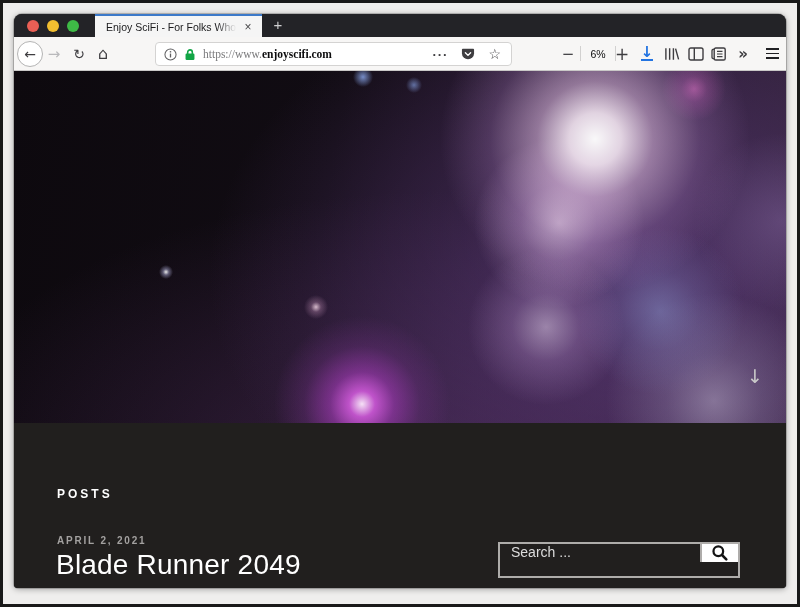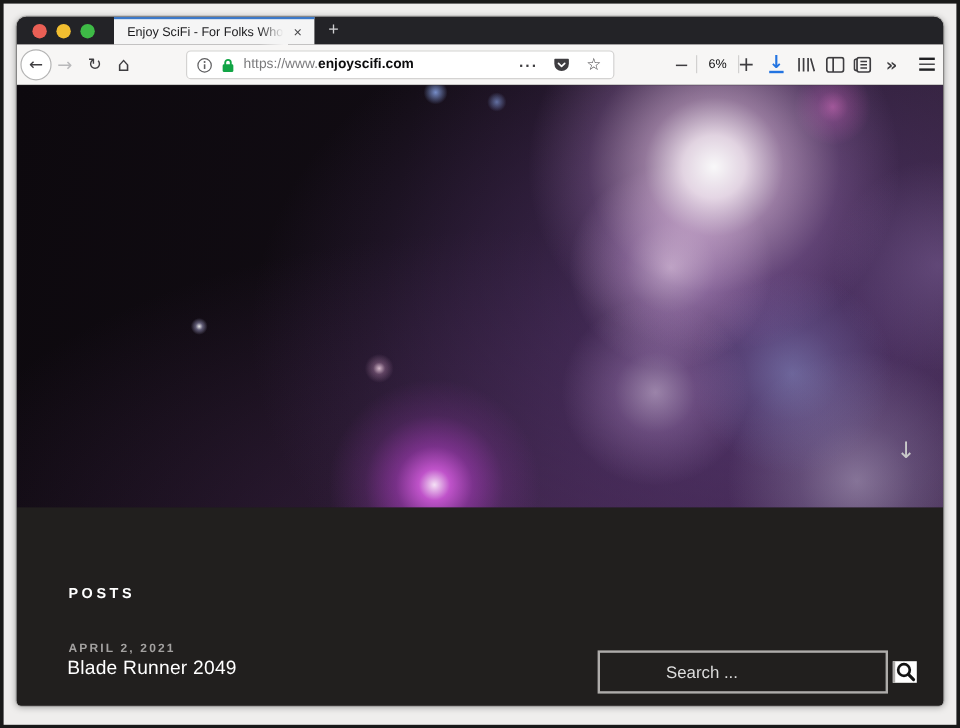--- a/index.html
+++ b/index.html
@@ -67,21 +67,21 @@
     font-size:14px;
   }
   .fwd { left:28px; color:#b9b9bb; }
   .reload { left:53px; font-size:14px; }
   .home { left:77px; font-size:16px; }
   .urlbar {
     position:absolute; left:141px; top:5px; width:357px; height:24px;
     background:#ffffff; border:1px solid #d4d3d2; border-radius:4px;
     display:flex; align-items:center; padding:0 10px 0 8px; gap:7px;
   }
-  .url-text { font-size:11.5px; color:#7a7a7c; white-space:nowrap; flex:1; }
+  .url-text { font-size:11.5px; color:#7a7a7c; white-space:nowrap; flex:1;font-family:Liberation Serif, serif; }
   .url-text .domain { color:#0c0c0d; font-weight:bold; }
   .urlbar-right { display:flex; align-items:center; gap:13px; }
   .dots { font-size:13px; color:#3e3d40; letter-spacing:1px; font-weight:bold; }
   .star { font-size:14px; color:#3e3d40; font-family:"DejaVu Sans", sans-serif; }
   .sep { position:absolute; top:9px; width:1px; height:15px; background:#d2d1d0; }
   .zoomlevel { position:absolute; left:568px; top:0; height:33px; width:32px;
     display:flex; align-items:center; justify-content:center;
     font-size:10.5px; color:#0c0c0d; }
   .download { color:#2374e1; font-weight:bold; }
   .download .dl-arrow { border-bottom:2px solid #2374e1; line-height:11px; display:inline-block; padding-bottom:1px; }
@@ -128,26 +128,26 @@
   .posts-heading {
     position:absolute; left:43px; top:64px;
     font-size:12px; font-weight:bold; letter-spacing:3px; color:#ffffff;
   }
   .post-date {
     position:absolute; left:43px; top:112px;
     font-size:10px; font-weight:bold; letter-spacing:1.8px; color:#a3a1a0;
   }
   .post-title {
     position:absolute; left:42px; top:126px;
-    font-size:16px; color:#ffffff; letter-spacing:.2px;
+    font-size:28px; color:#ffffff; letter-spacing:.2px;
   }
   .searchbox {
     position:absolute; left:484px; top:119px; width:242px; height:36px;
     border:2px solid #aeacaa; background:#211f1e;
-    display:flex; align-items:center;padding-left:44px;
+    display:flex; align-items:flex-start;
   }
   .search-input {
     flex:1; background:transparent; border:none; outline:none;
     color:#e8e8e8; font-size:14px; padding:0 8px 0 11px;
     font-family:"Liberation Sans", sans-serif;
   }
   .search-input::placeholder { color:#dddddd; opacity:1; }
   .search-btn {
     width:43px; background:#ffffff; border:none; border-left:2px solid #aeacaa;
     display:flex; align-items:center; justify-content:center; cursor:pointer;

